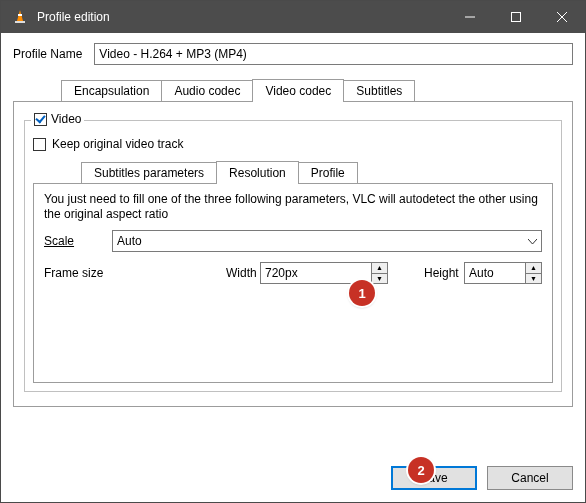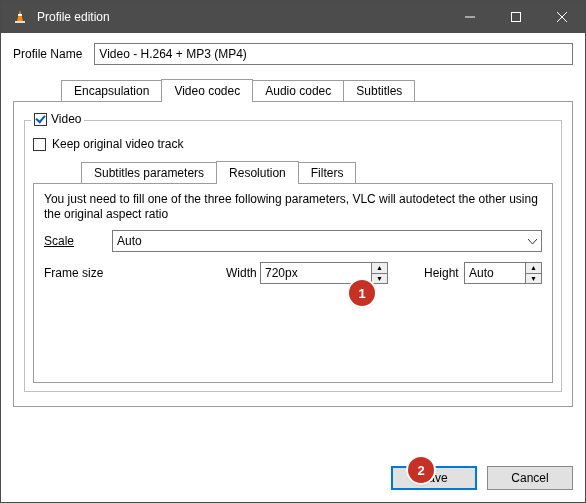--- a/index.html
+++ b/index.html
@@ -122,41 +122,41 @@
 
   <div class="client">
     <div class="row">
       <span class="label">Profile Name</span>
       <input class="textin" type="text" value="Video - H.264 + MP3 (MP4)" style="">
     </div>
 
     <div class="tabs-outer">
       <div class="tabstrip">
         <div class="tab">Encapsulation</div>
+        <div class="tab">Audio codec</div>
         <div class="tab sel">Video codec</div>
-        <div class="tab">Audio codec</div>
         <div class="tab">Subtitles</div>
       </div>
       <div class="tabbody" style="padding-bottom:14px;">
 
         <div class="group">
           <div class="group-legend">
             <span class="chk checked"></span>
             <span>Video</span>
           </div>
           <div class="chkrow">
             <span class="chk"></span>
             <span>Keep original video track</span>
           </div>
 
           <div class="inner-tabs">
             <div class="tabstrip">
               <div class="tab">Subtitles parameters</div>
               <div class="tab sel">Resolution</div>
-              <div class="tab">Filters</div>
+              <div class="tab">Profile</div>
             </div>
             <div class="inner-tabbody">
               <div class="hint">You just need to fill one of the three following parameters, VLC will autodetect the other using the original aspect ratio</div>
 
               <div class="formrow">
                 <span class="flabel">Scale</span>
                 <div class="select">
                   <span>Auto</span>
                   <span class="arrow">
                     <svg width="9" height="6">

